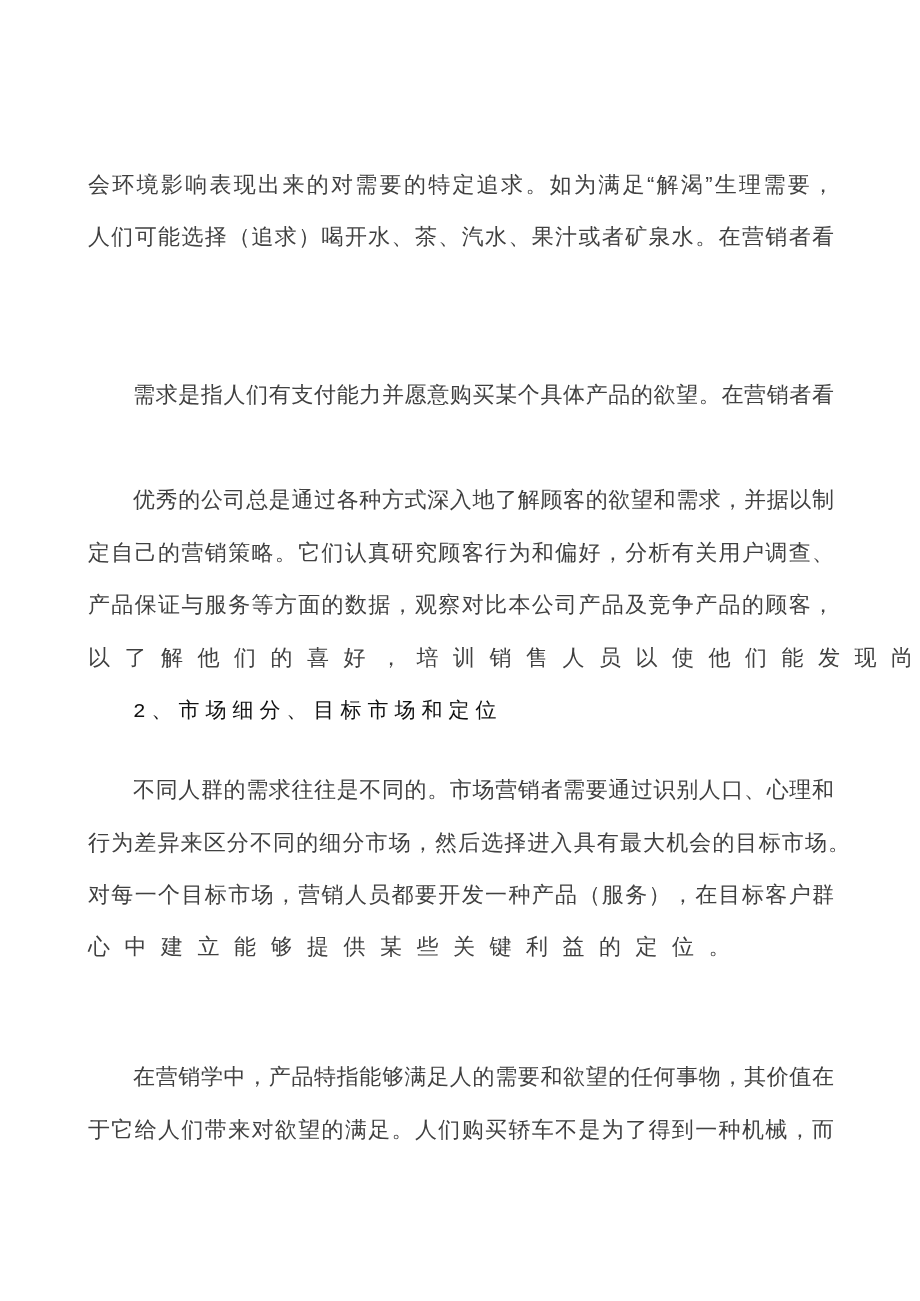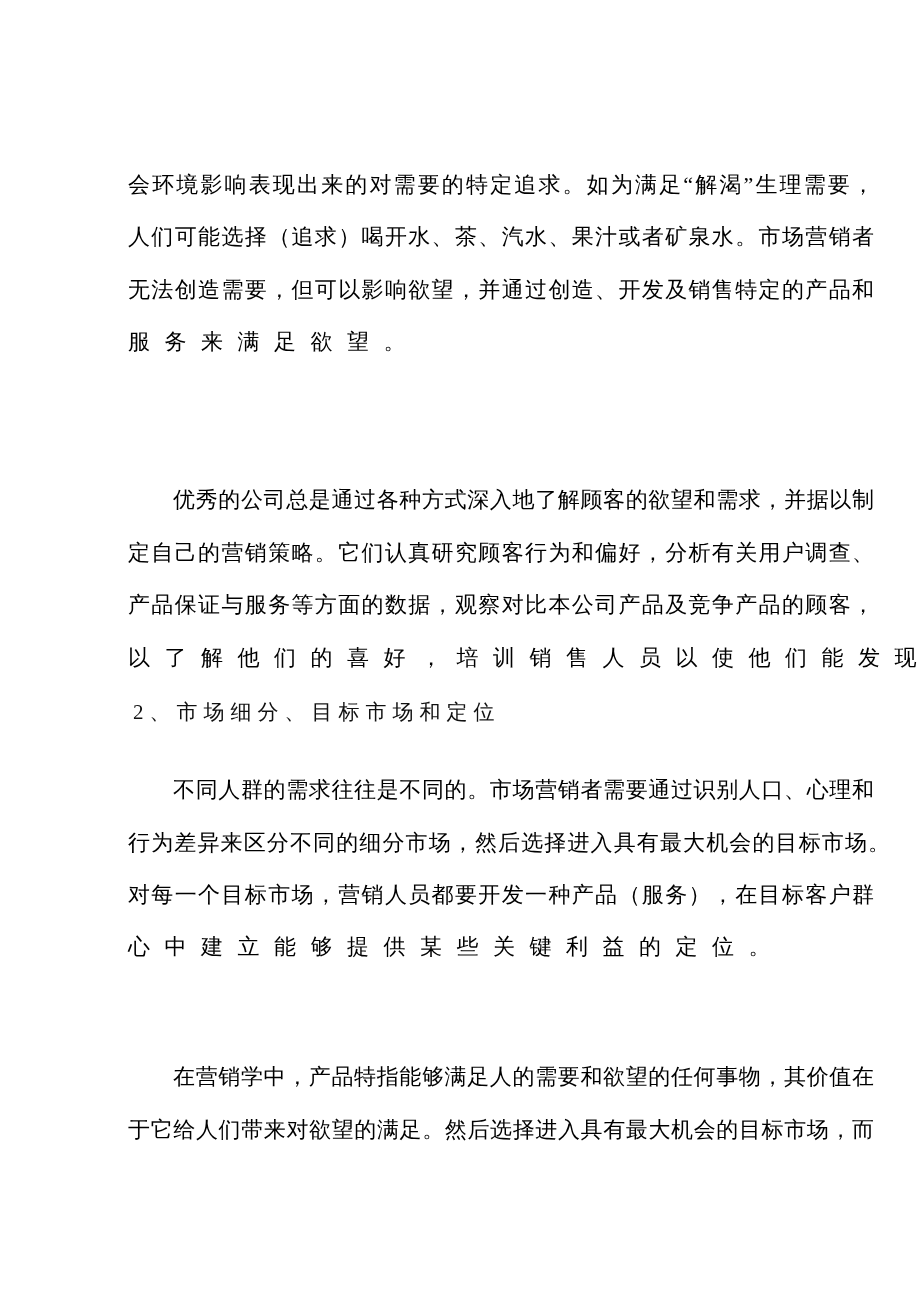--- a/index.html
+++ b/index.html
@@ -4,63 +4,61 @@
 <style>
   html, body { margin: 0; padding: 0; background: #ffffff; }
   body { width: 920px; height: 1301px; position: relative; overflow: hidden; }
   .page { position: absolute; left: 0; top: 0; width: 920px; height: 1301px; background: #ffffff; }
   .line {
     position: absolute;
     left: 88px;
     width: 746px;
     height: 30px;
     line-height: 30px;
-    font-family: Liberation Serif, serif;
+    font-family: Liberation Sans, sans-serif;
     font-size: 22px;
-    color: #000000;
+    color: #404040;
     white-space: nowrap;
     text-align: justify;
     text-align-last: justify;
-    margin-left: 40px;
   }
   .line.indent { left: 133px; width: 701px; }
   .line.wide { width: 762px; }
   .line.short { text-align-last: left; letter-spacing: 14.5px; }
   .heading {
     position: absolute;
     left: 133px;
     height: 30px;
     line-height: 30px;
-    font-family: Liberation Serif, serif;
+    font-family: Liberation Mono, monospace;
     font-size: 21px;
     color: #111111;
     white-space: nowrap;
     letter-spacing: 6px;
   }
 </style>
 </head>
 <body>
 
 <div class="page">
 
   <div class="line" style="top:170px">会环境影响表现出来的对需要的特定追求。如为满足“解渴”生理需要，</div>
-  <div class="line" style="top:222px">人们可能选择（追求）喝开水、茶、汽水、果汁或者矿泉水。市场营销者</div>
-  <div class="line" style="top:275px">无法创造需要，但可以影响欲望，并通过创造、开发及销售特定的产品和</div>
-  <div class="line short" style="top:327px">服务来满足欲望。</div>
+  <div class="line" style="top:222px">人们可能选择（追求）喝开水、茶、汽水、果汁或者矿泉水。在营销者看</div>
 
+  <div class="line indent" style="top:380px">需求是指人们有支付能力并愿意购买某个具体产品的欲望。在营销者看</div>
 
   <div class="line indent" style="top:485px">优秀的公司总是通过各种方式深入地了解顾客的欲望和需求，并据以制</div>
   <div class="line" style="top:538px">定自己的营销策略。它们认真研究顾客行为和偏好，分析有关用户调查、</div>
   <div class="line" style="top:590px">产品保证与服务等方面的数据，观察对比本公司产品及竞争产品的顾客，</div>
   <div class="line short" style="top:643px">以了解他们的喜好，培训销售人员以使他们能发现尚未满足的欲望。</div>
 
   <div class="heading" style="top:697px">2、市场细分、目标市场和定位</div>
 
   <div class="line wide" style="top:828px">行为差异来区分不同的细分市场，然后选择进入具有最大机会的目标市场。</div>
   <div class="line indent" style="top:775px">不同人群的需求往往是不同的。市场营销者需要通过识别人口、心理和</div>
   <div class="line" style="top:880px">对每一个目标市场，营销人员都要开发一种产品（服务），在目标客户群</div>
   <div class="line short" style="top:932px">心中建立能够提供某些关键利益的定位。</div>
 
 
   <div class="line indent" style="top:1062px">在营销学中，产品特指能够满足人的需要和欲望的任何事物，其价值在</div>
-  <div class="line" style="top:1115px">于它给人们带来对欲望的满足。然后选择进入具有最大机会的目标市场，而</div>
+  <div class="line" style="top:1115px">于它给人们带来对欲望的满足。人们购买轿车不是为了得到一种机械，而</div>
 
 </div>
 
 </body></html>

